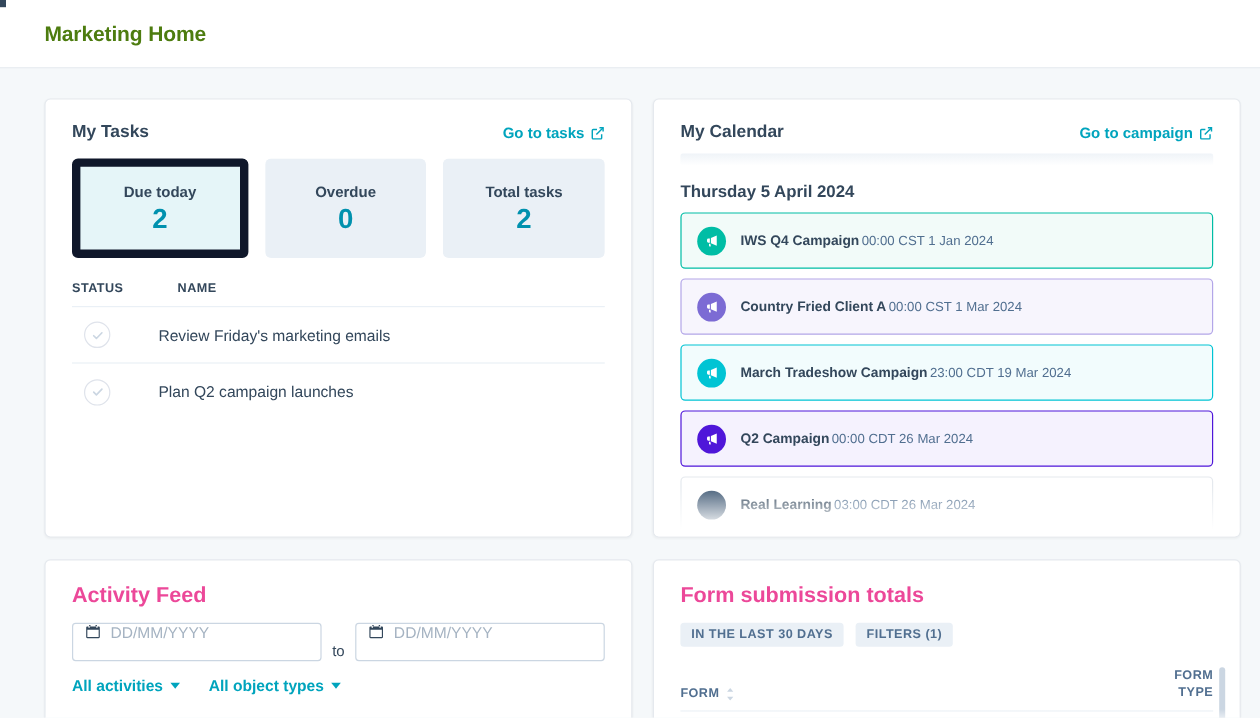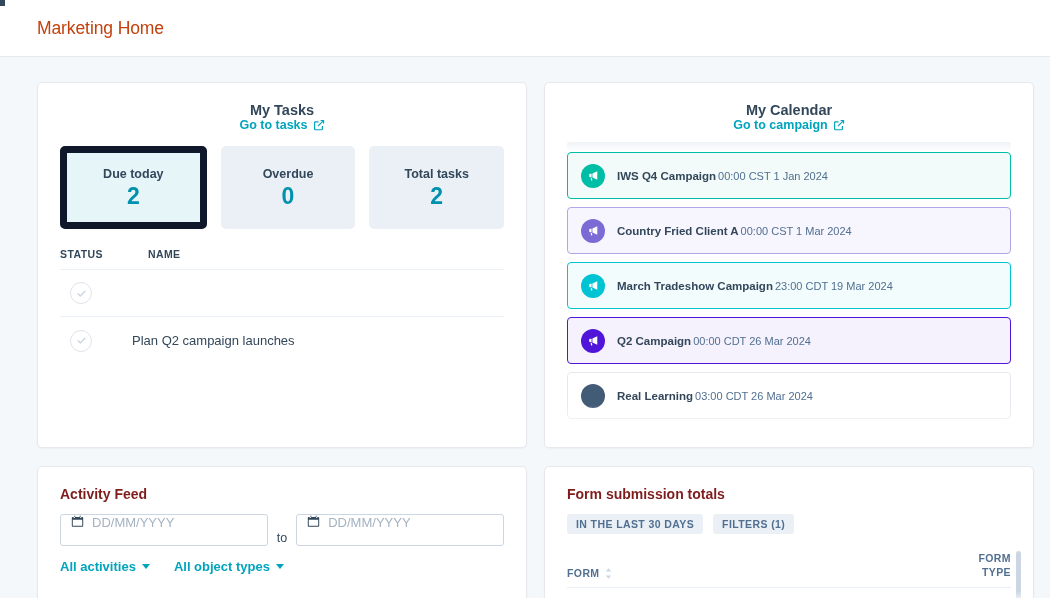--- a/index.html
+++ b/index.html
@@ -15,22 +15,22 @@
   .page-header {
     height: 57px;
     background: #ffffff;
     border-bottom: 1px solid #e5eaef;
     display: flex;
     align-items: center;
     padding-left: 37px;
   }
   .page-title {
     font-size: 17.5px;
-    font-weight: normal;
-    color: #c2410c;
+    font-weight: bold;
+    color: #4d7c0f;
     letter-spacing: -0.1px;
   }
 
   
   .dashboard {
     padding: 25px 20px 0 37px;
     display: grid;
     grid-template-columns: 490px 490px;
     grid-template-rows: 366px auto;
     column-gap: 17px;
@@ -39,24 +39,23 @@
   .card {
     background: #ffffff;
     border: 1px solid #e5e9ee;
     border-radius: 5px;
     box-shadow: 0 1px 2px rgba(0,0,0,0.04);
     position: relative;
     overflow: hidden;
   }
   .card-head {
     display: flex;
-    align-items: center;
+    align-items: flex-end;
     justify-content: space-between;
     padding: 19px 22px 0 22px;
-    flex-direction: column;
   }
   .card-title {
     font-size: 14.5px;
     font-weight: bold;
     color: #33475b;
   }
   .card-link {
     font-size: 12.5px;
     font-weight: bold;
     color: #00a4bd;
@@ -182,23 +181,23 @@
     position: absolute;
     left: 0; right: 0; bottom: 0;
     height: 42px;
     background: linear-gradient(to bottom, rgba(255,255,255,0) 0%, #ffffff 85%);
     pointer-events: none;
   }
 
   
   .card-bottom { height: 142px; }
   .bottom-title {
-    font-size: 14px;
-    font-weight: bold;
-    color: #7f1d1d;
+    font-size: 18px;
+    font-weight: bold;
+    color: #ec4899;
     padding: 19px 22px 0 22px;
   }
   .date-row {
     display: flex;
     align-items: center;
     gap: 9px;
     padding: 12px 22px 0 22px;
   }
   .date-input {
     flex: 1;
@@ -337,20 +336,21 @@
       </div>
 
       <div class="task-row">
         <div class="task-status">
           <span class="check-circle">
             <svg width="11" height="11" viewBox="0 0 16 16" fill="none" stroke="#cbd6e2" stroke-width="2" stroke-linecap="round" stroke-linejoin="round">
               <path d="M3 8.4l3.3 3.3L13 4.8"></path>
             </svg>
           </span>
         </div>
+        <div class="task-name">Review Friday's marketing emails</div>
       </div>
 
       <div class="task-row">
         <div class="task-status">
           <span class="check-circle">
             <svg width="11" height="11" viewBox="0 0 16 16" fill="none" stroke="#cbd6e2" stroke-width="2" stroke-linecap="round" stroke-linejoin="round">
               <path d="M3 8.4l3.3 3.3L13 4.8"></path>
             </svg>
           </span>
         </div>
@@ -367,20 +367,21 @@
         <svg class="ext-icon" width="12" height="12" viewBox="0 0 16 16" fill="none" stroke="#00a4bd" stroke-width="1.6">
           <path d="M12.5 9.2v4.1a1 1 0 0 1-1 1H3.1a1 1 0 0 1-1-1V4.9a1 1 0 0 1 1-1h4.2"></path>
           <path d="M10.1 2h4v4"></path>
             <path d="M6.6 9.5L13.9 2.2"></path>
         </svg>
       </a>
     </div>
 
     <div class="cal-body">
       <div class="cal-fade-top"></div>
+      <div class="cal-date">Thursday 5 April 2024</div>
 
       <div class="event green">
         <span class="ev-icon" style="background:#00bda5">
           <svg width="13" height="13" viewBox="0 0 24 24" fill="#ffffff">
               <path d="M19 4v16l-9-4.1V8.1L19 4zM8.4 8.6v6.8H6.3A2.3 2.3 0 0 1 4 13.1v-2.2a2.3 2.3 0 0 1 2.3-2.3h2.1zM7 16.8h2.2l.6 3.4a.8.8 0 0 1-.8.9h-.9a.9.9 0 0 1-.9-.7L7 16.8z"></path>
             </svg>
         </span>
         <span class="ev-text">
           <span class="ev-title">IWS Q4 Campaign</span>
           <span class="ev-time">00:00 CST 1 Jan 2024</span>

